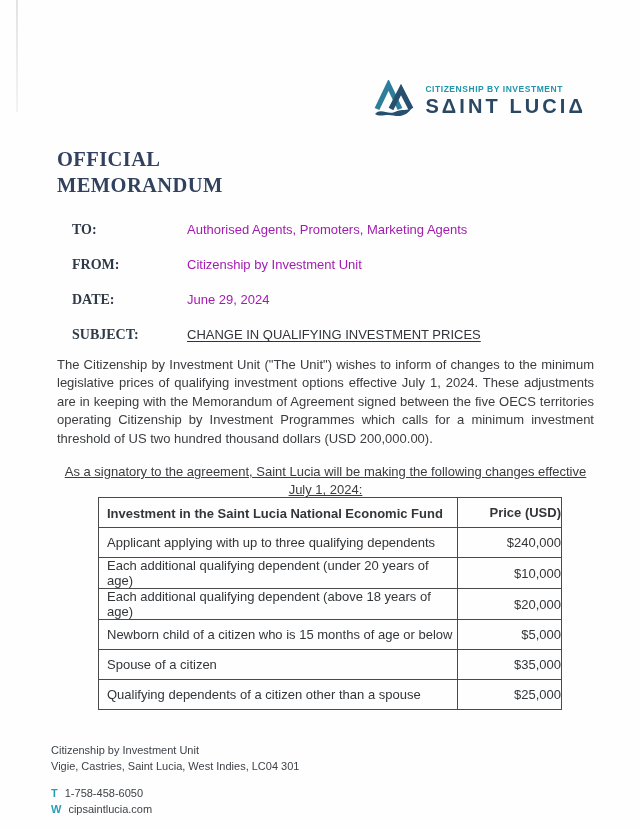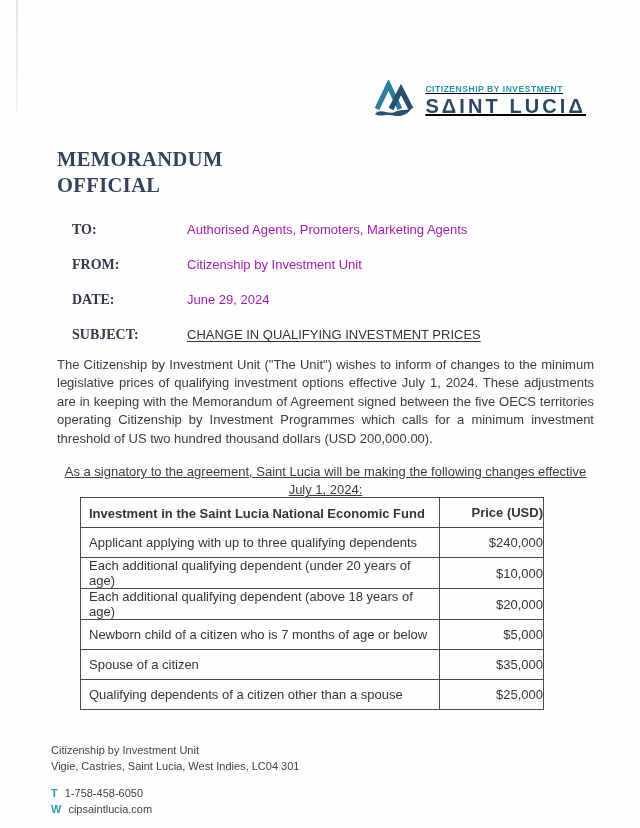--- a/index.html
+++ b/index.html
@@ -25,21 +25,21 @@
 
   
   .logo {
     position: absolute;
     top: 80px; right: 54px;
     display: flex;
     align-items: center;
     gap: 5px;
   }
   .logo-icon { width: 46px; height: 42px; }
-  .logo-text { display: flex; flex-direction: column; text-decoration: underline; }
+  .logo-text { display: flex; flex-direction: column; }
   .logo-tagline {
     font-size: 8.5px;
     font-weight: bold;
     letter-spacing: 0.55px;
     color: #2196ab;
     white-space: nowrap;
   }
   .logo-name {
     font-size: 20px;
     font-weight: 600;
@@ -92,21 +92,21 @@
     line-height: 18.4px;
     color: #3a3c3f;
     text-align: justify;
   }
   .paragraph.p1 { top: 356px; }
   .paragraph.p2 { top: 463px; text-align: center; text-decoration: underline; }
 
   
   .price-table {
     position: absolute;
-    left: 80px; top: 497px;
+    left: 98px; top: 497px;
     width: 464px;
     border-collapse: collapse;
     font-size: 13px;
     color: #333639;
   }
   .price-table td, .price-table th {
     border: 1.5px solid #4a4a4a;
     height: 30px;
     vertical-align: middle;
   }
@@ -140,22 +140,22 @@
       <path d="M17 29 L27 9.5 L37 29" fill="none" stroke="#27506e" stroke-width="5.2" stroke-linejoin="miter"></path>
       <path d="M1 34 C 7 27, 14 36, 22 31.5 C 28 28.5, 33 31.5, 38 27.5 C 34 34.5, 27 37.5, 19.5 35.5 C 11.5 33.5, 6.5 37.5, 1 34 Z" fill="#27506e"></path>
     </svg>
     <div class="logo-text">
       <span class="logo-tagline">CITIZENSHIP BY INVESTMENT</span>
       <span class="logo-name">SΔINT LUCIΔ</span>
     </div>
   </div>
 
   <div class="memo-title">
+    <div>OFFICIAL</div>
     <div>MEMORANDUM</div>
-    <div>OFFICIAL</div>
   </div>
 
   <div class="meta">
     <div class="meta-row">
       <span class="meta-label">TO:</span>
       <span class="meta-value">Authorised Agents, Promoters, Marketing Agents</span>
     </div>
     <div class="meta-row">
       <span class="meta-label">FROM:</span>
       <span class="meta-value">Citizenship by Investment Unit</span>
@@ -187,21 +187,21 @@
       </tr>
       <tr>
         <td class="col-desc">Each additional qualifying dependent (under 20 years of age)</td>
         <td class="col-price">$10,000</td>
       </tr>
       <tr>
         <td class="col-desc">Each additional qualifying dependent (above 18 years of age)</td>
         <td class="col-price">$20,000</td>
       </tr>
       <tr>
-        <td class="col-desc">Newborn child of a citizen who is 7 months of age or below</td>
+        <td class="col-desc">Newborn child of a citizen who is 15 months of age or below</td>
         <td class="col-price">$5,000</td>
       </tr>
       <tr>
         <td class="col-desc">Spouse of a citizen</td>
         <td class="col-price">$35,000</td>
       </tr>
       <tr>
         <td class="col-desc">Qualifying dependents of a citizen other than a spouse</td>
         <td class="col-price">$25,000</td>
       </tr>

